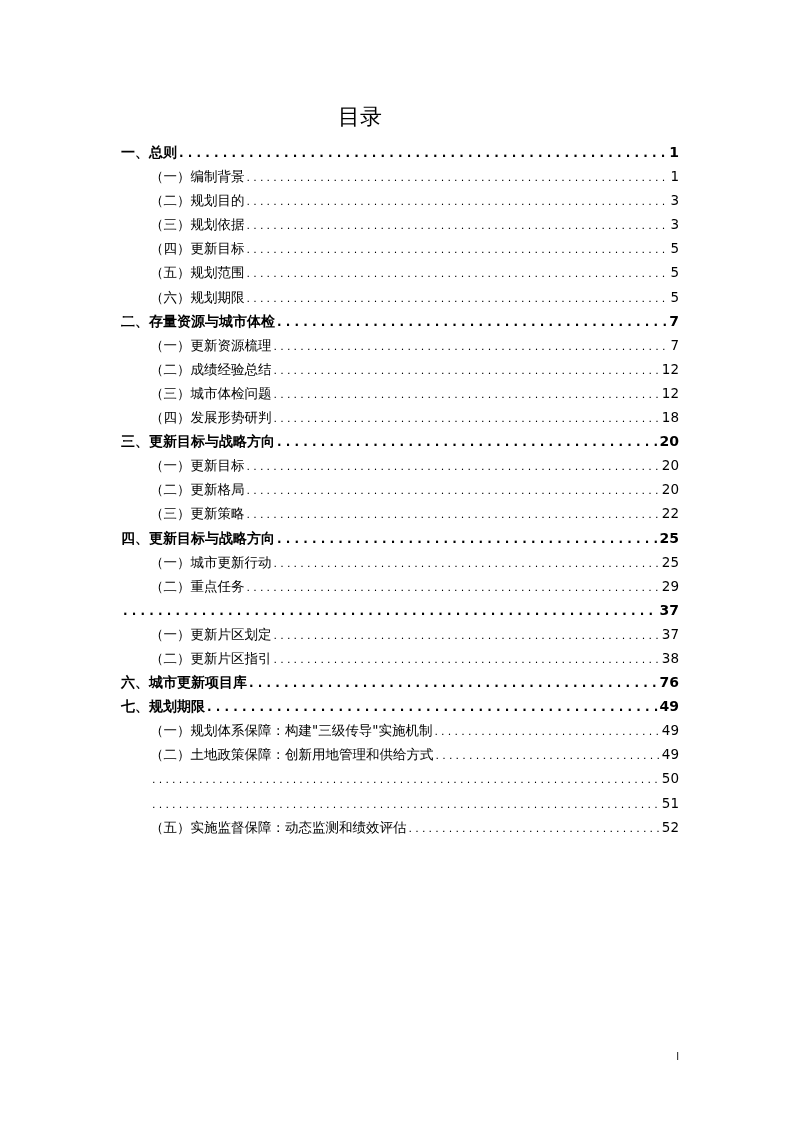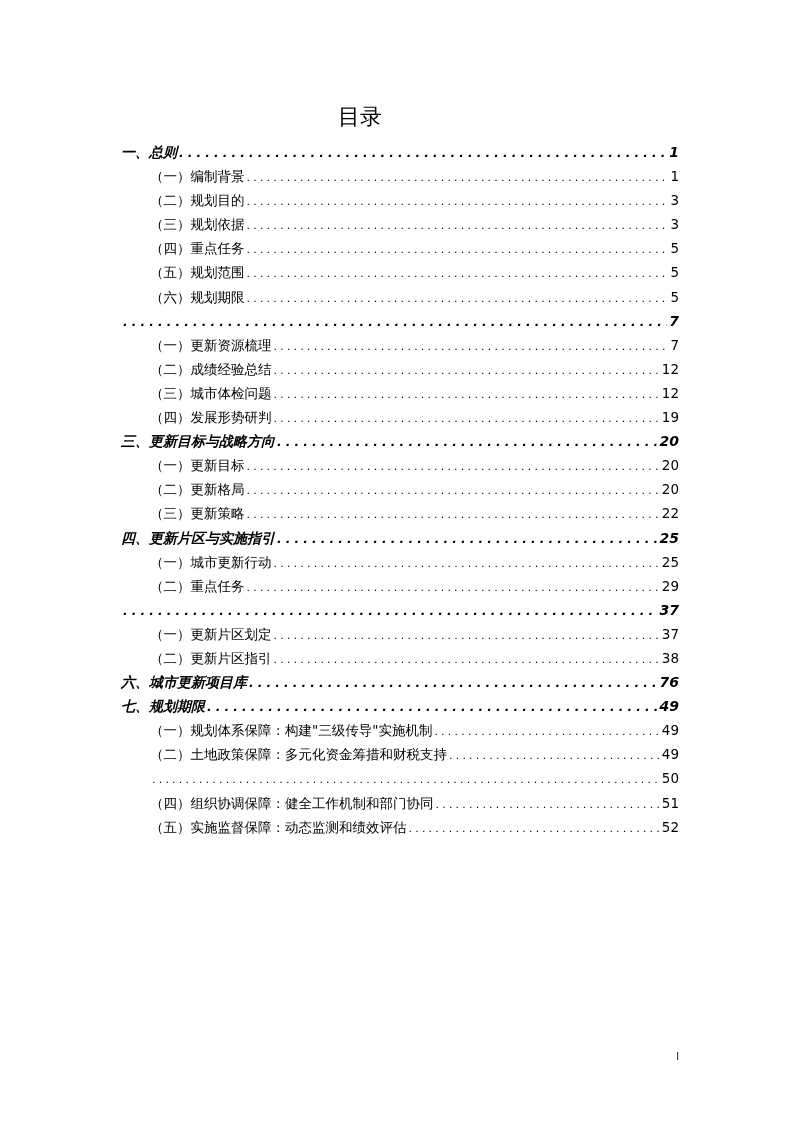--- a/index.html
+++ b/index.html
@@ -3,21 +3,21 @@
 <meta charset="utf-8">
 <style>
   html, body { margin: 0; padding: 0; background: #ffffff; }
   body { width: 800px; height: 1132px; position: relative; overflow: hidden;
          font-family: "DejaVu Sans", "Liberation Sans", sans-serif; color: #000; }
   .title { position: absolute; top: 101px; left: 0; width: 640px; text-align: center;
            font-size: 22px; line-height: 32px; margin-left: 40px; }
   .toc { position: absolute; top: 140px; left: 121px; width: 558px; }
   .row { display: flex; align-items: baseline; height: 24.1px; line-height: 24.1px;
          font-size: 13.5px; white-space: nowrap; }
-  .row.level1 { font-weight: bold; font-size: 14px; font-style: italic; }
+  .row.level1 { font-weight: bold; font-size: 14px; }
   .row.level2 { padding-left: 29px; }
   .row .label { flex: 0 0 auto; }
   .row .dots { flex: 1 1 auto; overflow: hidden; margin: 0 2px; letter-spacing: 3.2px;
                font-size: 11px; }
   .row.level1 .dots { letter-spacing: 4.2px; font-size: 12px; }
   .row .page { flex: 0 0 auto; text-align: right; }
   .page-num { position: absolute; top: 1050px; left: 676px; font-size: 11px; color: #333; }
 </style>
 </head>
 <body>
@@ -39,35 +39,36 @@
       <span class="label">（二）规划目的</span>
       <span class="dots">........................................................................................................................................................................................................</span>
       <span class="page">3</span>
     </div>
     <div class="row level2">
       <span class="label">（三）规划依据</span>
       <span class="dots">........................................................................................................................................................................................................</span>
       <span class="page">3</span>
     </div>
     <div class="row level2">
-      <span class="label">（四）重点任务</span>
+      <span class="label">（四）更新目标</span>
       <span class="dots">........................................................................................................................................................................................................</span>
       <span class="page">5</span>
     </div>
     <div class="row level2">
       <span class="label">（五）规划范围</span>
       <span class="dots">........................................................................................................................................................................................................</span>
       <span class="page">5</span>
     </div>
     <div class="row level2">
       <span class="label">（六）规划期限</span>
       <span class="dots">........................................................................................................................................................................................................</span>
       <span class="page">5</span>
     </div>
     <div class="row level1">
+      <span class="label">二、存量资源与城市体检</span>
       <span class="dots">........................................................................................................................................................................................................</span>
       <span class="page">7</span>
     </div>
     <div class="row level2">
       <span class="label">（一）更新资源梳理</span>
       <span class="dots">........................................................................................................................................................................................................</span>
       <span class="page">7</span>
     </div>
     <div class="row level2">
       <span class="label">（二）成绩经验总结</span>
@@ -75,21 +76,21 @@
       <span class="page">12</span>
     </div>
     <div class="row level2">
       <span class="label">（三）城市体检问题</span>
       <span class="dots">........................................................................................................................................................................................................</span>
       <span class="page">12</span>
     </div>
     <div class="row level2">
       <span class="label">（四）发展形势研判</span>
       <span class="dots">........................................................................................................................................................................................................</span>
-      <span class="page">19</span>
+      <span class="page">18</span>
     </div>
     <div class="row level1">
       <span class="label">三、更新目标与战略方向</span>
       <span class="dots">........................................................................................................................................................................................................</span>
       <span class="page">20</span>
     </div>
     <div class="row level2">
       <span class="label">（一）更新目标</span>
       <span class="dots">........................................................................................................................................................................................................</span>
       <span class="page">20</span>
@@ -98,21 +99,21 @@
       <span class="label">（二）更新格局</span>
       <span class="dots">........................................................................................................................................................................................................</span>
       <span class="page">20</span>
     </div>
     <div class="row level2">
       <span class="label">（三）更新策略</span>
       <span class="dots">........................................................................................................................................................................................................</span>
       <span class="page">22</span>
     </div>
     <div class="row level1">
-      <span class="label">四、更新片区与实施指引</span>
+      <span class="label">四、更新目标与战略方向</span>
       <span class="dots">........................................................................................................................................................................................................</span>
       <span class="page">25</span>
     </div>
     <div class="row level2">
       <span class="label">（一）城市更新行动</span>
       <span class="dots">........................................................................................................................................................................................................</span>
       <span class="page">25</span>
     </div>
     <div class="row level2">
       <span class="label">（二）重点任务</span>
@@ -142,30 +143,29 @@
       <span class="label">七、规划期限</span>
       <span class="dots">........................................................................................................................................................................................................</span>
       <span class="page">49</span>
     </div>
     <div class="row level2">
       <span class="label">（一）规划体系保障：构建"三级传导"实施机制</span>
       <span class="dots">........................................................................................................................................................................................................</span>
       <span class="page">49</span>
     </div>
     <div class="row level2">
-      <span class="label">（二）土地政策保障：多元化资金筹措和财税支持</span>
+      <span class="label">（二）土地政策保障：创新用地管理和供给方式</span>
       <span class="dots">........................................................................................................................................................................................................</span>
       <span class="page">49</span>
     </div>
     <div class="row level2">
       <span class="dots">........................................................................................................................................................................................................</span>
       <span class="page">50</span>
     </div>
     <div class="row level2">
-      <span class="label">（四）组织协调保障：健全工作机制和部门协同</span>
       <span class="dots">........................................................................................................................................................................................................</span>
       <span class="page">51</span>
     </div>
     <div class="row level2">
       <span class="label">（五）实施监督保障：动态监测和绩效评估</span>
       <span class="dots">........................................................................................................................................................................................................</span>
       <span class="page">52</span>
     </div>
   </div>
 

